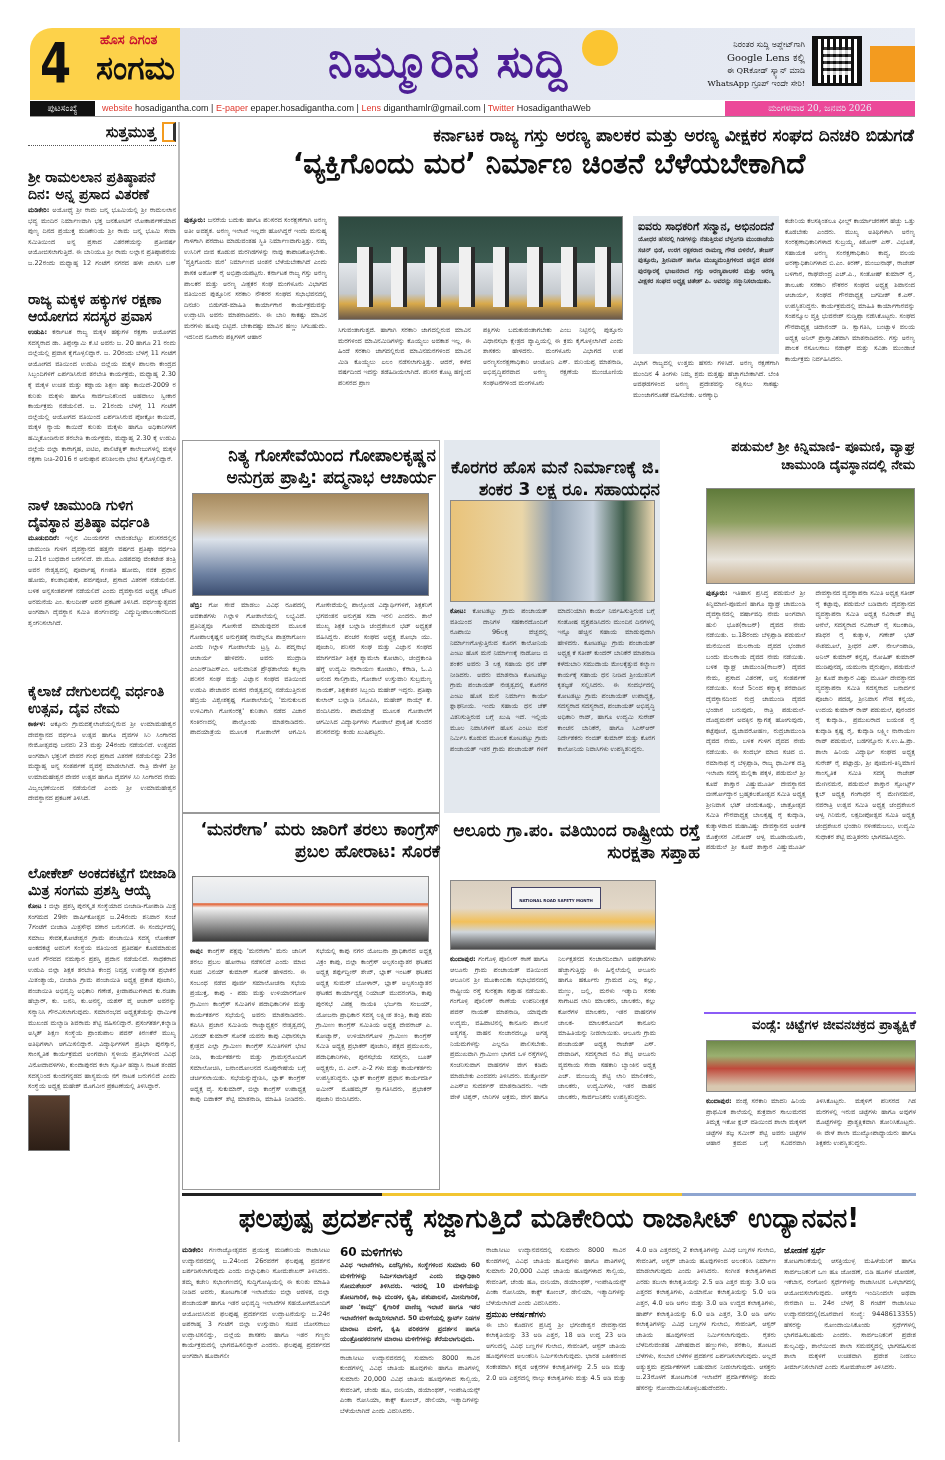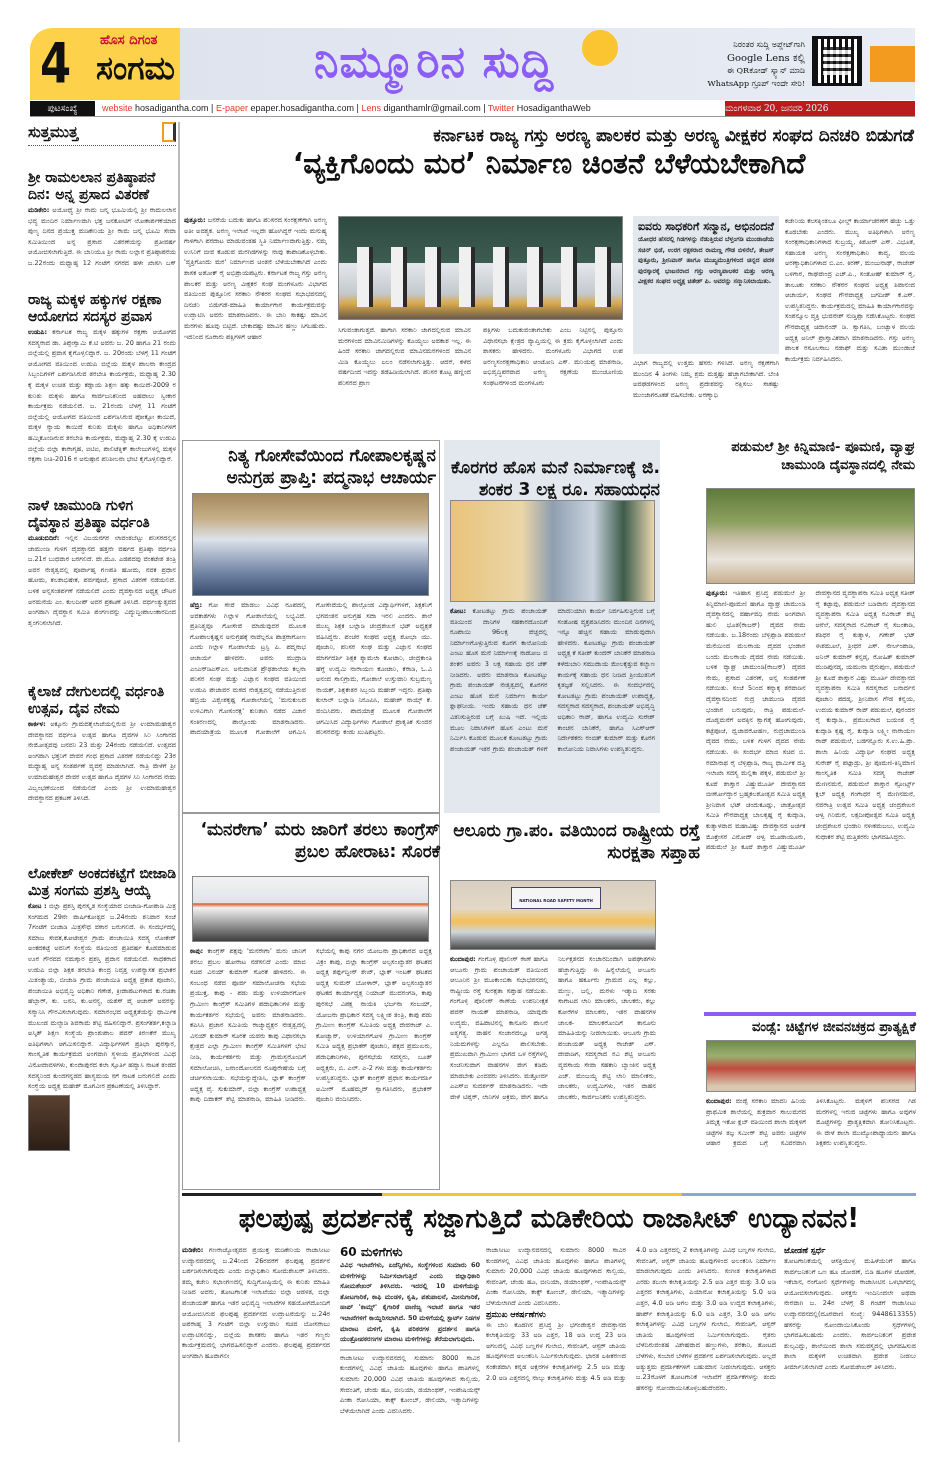--- a/index.html
+++ b/index.html
@@ -4,35 +4,35 @@
 <style>
 *{box-sizing:border-box;margin:0;padding:0}
 body{width:945px;height:1460px;background:#fff;font-family:"DejaVu Sans",sans-serif;color:#111;position:relative;overflow:hidden}
 .abs{position:absolute}
 
 #mast{left:30px;top:28px;width:885px;height:72px;background:linear-gradient(90deg,#fdd24a 0,#fdd24a 150px,#dfe3ee 150px,#e8ecf4 100%);border-radius:22px 0 0 0}
 #pgnum{left:40px;top:30px;font:bold 56px/66px "DejaVu Sans",sans-serif;color:#111;transform:scaleX(0.8);transform-origin:left}
 #brand-small{left:100px;top:32px;font:bold 13px "DejaVu Sans",sans-serif;color:#c8102e}
 #brand-big{left:96px;top:48px;font:bold 32px/40px "DejaVu Serif",serif;color:#111}
 #sun{left:582px;top:30px;width:36px;height:36px;border-radius:50%;background:#fbc531}
-#title{left:314px;top:30px;font:bold 44px/64px "DejaVu Serif",serif;color:#8b5cf6;letter-spacing:1px}
+#title{left:328px;top:30px;font:bold 44px/64px "DejaVu Serif",serif;color:#4c1d95;letter-spacing:1px}
 #qrtext{left:645px;top:38px;width:160px;text-align:right;font:8px/13px "DejaVu Serif",serif;color:#111}
 #qr{left:812px;top:36px;width:50px;height:50px;background:
  repeating-linear-gradient(90deg,#111 0 3px,#fff 3px 6px),#111;border:3px solid #111}
 #qr:after{content:"";position:absolute;left:8px;top:8px;width:28px;height:28px;background:repeating-linear-gradient(0deg,#fff 0 4px,#111 4px 7px);opacity:.8}
 #orange{left:870px;top:46px;width:45px;height:36px;background:#f39b1f}
 #infobar{left:30px;top:100px;width:885px;height:17px;background:#fff;border-bottom:1px solid #999}
 #pgcode{left:30px;top:101px;width:65px;height:15px;background:#111;color:#fff;font:9px/15px "DejaVu Sans",sans-serif;text-align:center}
 #links{left:102px;top:101px;font:9px/15px "Liberation Sans",sans-serif;color:#222;white-space:nowrap}
 #links .k{color:#e03a2f}
-#date{left:725px;top:101px;width:190px;height:15px;background:#b91c1c;color:#e8edf8;font:9px/15px "DejaVu Serif",serif;}
+#date{left:725px;top:101px;width:190px;height:15px;background:#ec4899;color:#e8edf8;font:9px/15px "DejaVu Serif",serif;text-align:center}
 
 #lcol{left:28px;top:122px;width:148px}
 .rule-v{position:absolute;background:#888;width:1px}
-.sect{font:bold 15px "DejaVu Sans",sans-serif;display:flex;align-items:center;justify-content:space-between;gap:6px;border-bottom:1px dotted #555;padding-bottom:3px;margin-bottom:6px}
+.sect{font:bold 15px "DejaVu Sans",sans-serif;display:flex;align-items:center;justify-content:flex-end;gap:6px;border-bottom:1px dotted #555;padding-bottom:3px;margin-bottom:6px}
 .door{width:14px;height:20px;border:2px solid #f39b1f;border-right:3px solid #333}
 .hd{font:bold 14px/17px "DejaVu Sans",sans-serif;color:#111;margin:17px 0 2px}
 .body{font:6.5px/10.6px "DejaVu Sans",sans-serif;color:#333;text-align:justify}
 .body b{color:#111}
 
 .story{position:absolute}
 .h1{font:bold 20px/24px "DejaVu Sans",sans-serif;text-align:center;color:#111}
 .h2{font:bold 17px/22px "DejaVu Sans",sans-serif;text-align:right;color:#111}
 .photo{position:absolute;border:1px solid #888;overflow:hidden}
 .cols2{columns:2;column-gap:10px}
@@ -142,21 +142,21 @@
 <div class="story body cols2" style="left:190px;top:946px;width:242px;height:238px;overflow:hidden"><b>ಕಾಪು:</b> <span>ಕಾಂಗ್ರೆಸ್ ಪಕ್ಷವು 'ಮನರೇಗಾ' ಮರು ಜಾರಿಗೆ ತರಲು ಪ್ರಬಲ ಹೋರಾಟ ನಡೆಸಲಿದೆ ಎಂದು ಮಾಜಿ ಸಚಿವ ವಿನಯ್ ಕುಮಾರ್ ಸೊರಕೆ ಹೇಳಿದರು. ಈ ಸಂಬಂಧ ನಡೆದ ಪೂರ್ವ ಸಮಾಲೋಚನಾ ಸಭೆಯ ಪ್ರಯುಕ್ತ, ಕಾಪು - ಪಡು ಮತ್ತು ಉಳಿಯಾರಗೋಳಿ ಗ್ರಾಮೀಣ ಕಾಂಗ್ರೆಸ್ ಸಮಿತಿಗಳ ಪದಾಧಿಕಾರಿಗಳ ಮತ್ತು ಕಾರ್ಯಕರ್ತರ ಸಭೆಯಲ್ಲಿ ಅವರು ಮಾತನಾಡಿದರು. ಕೆಪಿಸಿಸಿ ಪ್ರಚಾರ ಸಮಿತಿಯ ರಾಜ್ಯಾಧ್ಯಕ್ಷರ ನೇತೃತ್ವದಲ್ಲಿ ವಿನಯ್ ಕುಮಾರ್ ಸೊರಕೆ ಯವರು ಕಾಪು ವಿಧಾನಸಭಾ ಕ್ಷೇತ್ರದ ಎಲ್ಲಾ ಗ್ರಾಮೀಣ ಕಾಂಗ್ರೆಸ್ ಸಮಿತಿಗಳಿಗೆ ಭೇಟಿ ನೀಡಿ, ಕಾರ್ಯಕರ್ತರು ಮತ್ತು ಗ್ರಾಮಸ್ಥರೊಂದಿಗೆ ಸಮಾಲೋಚಿಸಿ, ಜನಾಂದೋಲನದ ರೂಪುರೇಷೆಯ ಬಗ್ಗೆ ಚರ್ಚಿಸಲಾಯಿತು. ಸಭೆಯನ್ನುದ್ದೇಶಿಸಿ, ಬ್ಲಾಕ್ ಕಾಂಗ್ರೆಸ್ ಅಧ್ಯಕ್ಷ ವೈ. ಸುಕುಮಾರ್, ಜಿಲ್ಲಾ ಕಾಂಗ್ರೆಸ್ ಉಪಾಧ್ಯಕ್ಷ ಕಾಪು ದಿವಾಕರ್ ಶೆಟ್ಟಿ ಮಾತನಾಡಿ, ಮಾಹಿತಿ ನೀಡಿದರು. ಸಭೆಯಲ್ಲಿ ಕಾಪು ನಗರ ಯೋಜನಾ ಪ್ರಾಧಿಕಾರದ ಅಧ್ಯಕ್ಷ ವಿಕ್ರಂ ಕಾಪು, ಜಿಲ್ಲಾ ಕಾಂಗ್ರೆಸ್ ಅಲ್ಪಸಂಖ್ಯಾತರ ಘಟಕದ ಅಧ್ಯಕ್ಷ ಶರ್ಫುದ್ದೀನ್ ಶೇಖ್, ಬ್ಲಾಕ್ ಇಂಟಕ್ ಘಟಕದ ಅಧ್ಯಕ್ಷ ಸುಮನ್ ಬೋಳಾರ್, ಬ್ಲಾಕ್ ಅಲ್ಪಸಂಖ್ಯಾತರ ಘಟಕದ ಕಾರ್ಯಾಧ್ಯಕ್ಷ ರಿಯಾಜ್ ಮುದರಂಗಡಿ, ಕಾಪು ಪುರಸಭೆ ವಿಪಕ್ಷ ನಾಯಕಿ ಭರ್ಜನಾ ಸಂಜಯ್, ಯೋಜನಾ ಪ್ರಾಧಿಕಾರ ಸದಸ್ಯ ಲಕ್ಷ್ಮೀಶ ತಂತ್ರಿ, ಕಾಪು ಪಡು ಗ್ರಾಮೀಣ ಕಾಂಗ್ರೆಸ್ ಸಮಿತಿಯ ಅಧ್ಯಕ್ಷ ದೇವರಾಜ್ ಎ. ಕೋಟ್ಯಾನ್, ಉಳಿಯಾರಗೋಳಿ ಗ್ರಾಮೀಣ ಕಾಂಗ್ರೆಸ್ ಸಮಿತಿ ಅಧ್ಯಕ್ಷ ಪ್ರಭಾಕರ್ ಪೂಜಾರಿ, ಪಕ್ಷದ ಪ್ರಮುಖರು, ಪದಾಧಿಕಾರಿಗಳು, ಪುರಸಭೆಯ ಸದಸ್ಯರು, ಬೂತ್ ಅಧ್ಯಕ್ಷರು, ಬಿ. ಎಲ್. ಎ-2 ಗಳು ಮತ್ತು ಕಾರ್ಯಕರ್ತರು ಉಪಸ್ಥಿತರಿದ್ದರು. ಬ್ಲಾಕ್ ಕಾಂಗ್ರೆಸ್ ಪ್ರಧಾನ ಕಾರ್ಯದರ್ಶಿ ಅಮೀರ್ ಮೊಹಮ್ಮದ್ ಸ್ವಾಗತಿಸಿದರು, ಪ್ರಭಾಕರ್ ಪೂಜಾರಿ ವಂದಿಸಿದರು.</span></div>
 
 <div class="story grey" style="left:444px;top:813px;width:256px;height:377px;background:#fff">
   <div class="h2" style="padding-top:6px">ಆಲೂರು ಗ್ರಾ.ಪಂ. ವತಿಯಿಂದ ರಾಷ್ಟ್ರೀಯ ರಸ್ತೆ ಸುರಕ್ಷತಾ ಸಪ್ತಾಹ</div>
 </div>
 <div class="photo" style="left:450px;top:880px;width:206px;height:70px;background:linear-gradient(180deg,#d9cfc0 0,#e3d8c8 40%,#f2c05a 60%,#d0d6dc 75%,#4c4c4c 100%)">
   <div style="position:absolute;left:60px;top:6px;width:90px;height:22px;background:#f5f5f5;border:1px solid #446;font:bold 4px/6px 'DejaVu Sans',sans-serif;color:#224;text-align:center;padding-top:10px">NATIONAL ROAD SAFETY MONTH</div>
 </div>
 <div class="story body cols2" style="left:450px;top:954px;width:206px;height:230px;overflow:hidden"><b>ಕುಂದಾಪುರ:</b> <span>ಗಂಗೊಳ್ಳಿ ಪೊಲೀಸ್ ಠಾಣೆ ಹಾಗೂ ಆಲೂರು ಗ್ರಾಮ ಪಂಚಾಯತ್ ವತಿಯಿಂದ ಆಲೂರಿನ ಶ್ರೀ ಮೂಕಾಂಬಿಕಾ ಸಭಾಭವನದಲ್ಲಿ ರಾಷ್ಟ್ರೀಯ ರಸ್ತೆ ಸುರಕ್ಷತಾ ಸಪ್ತಾಹ ನಡೆಯಿತು. ಗಂಗೊಳ್ಳಿ ಪೊಲೀಸ್ ಠಾಣೆಯ ಉಪನಿರೀಕ್ಷಕ ಪವನ್ ನಾಯಕ್ ಮಾತನಾಡಿ, ಯಾವುದೇ ಉದ್ಯಮ, ವಹಿವಾಟಿನಲ್ಲಿ ಕಾನೂನು ಪಾಲನೆ ಅತ್ಯಗತ್ಯ. ವಾಹನ ಸಂಚಾರದಲ್ಲೂ ಅಗತ್ಯ ನಿಯಮಗಳನ್ನು ಎಲ್ಲರೂ ಪಾಲಿಸಬೇಕು. ಪ್ರಮುಖವಾಗಿ ಗ್ರಾಮೀಣ ಭಾಗದ ಒಳ ರಸ್ತೆಗಳಲ್ಲಿ ಸಂಚರಿಸುವಾಗ ವಾಹನಗಳ ವೇಗ ಕಡಿಮೆ ಮಾಡಬೇಕು ಎಂದವರು ತಿಳಿಸಿದರು. ಮತ್ತೋರ್ವ ಎಎಸ್‌ಐ ಸುದರ್ಶನ್ ಮಾತನಾಡಿದರು. ಇದೇ ವೇಳೆ ಟಿಪ್ಪರ್, ಲಾರಿಗಳ ಅಕ್ರಮ, ವೇಗ ಹಾಗೂ ನಿರ್ಲಕ್ಷತನದ ಸಂಚಾರದಿಂದಾಗಿ ಅಪಘಾತಗಳು ಹೆಚ್ಚಾಗುತ್ತಿದ್ದು ಈ ಹಿನ್ನೆಲೆಯಲ್ಲಿ ಆಲೂರು ಹಾಗೂ ಹರ್ಕೂರು ಗ್ರಾಮದ ಎಲ್ಲ ಕಲ್ಲು, ಮಣ್ಣು, ಜಲ್ಲಿ, ಮರಳು ಇತ್ಯಾದಿ ಸರಕು ಸಾಗಾಟದ ಲಾರಿ ಮಾಲಕರು, ಚಾಲಕರು, ಕಲ್ಲು ಕೋರೆಗಳ ಮಾಲಕರು, ಇತರ ವಾಹನಗಳ ಚಾಲಕ- ಮಾಲಕರೊಂದಿಗೆ ಕಾನೂನು ಮಾಹಿತಿಯನ್ನು ನೀಡಲಾಯಿತು. ಆಲೂರು ಗ್ರಾಮ ಪಂಚಾಯತ್ ಅಧ್ಯಕ್ಷ ರಾಜೇಶ್ ಎಸ್. ದೇವಾಡಿಗ, ಸದಸ್ಯರಾದ ರವಿ ಶೆಟ್ಟಿ ಆಲೂರು ವ್ಯವಸಾಯ ಸೇವಾ ಸಹಕಾರಿ ಬ್ಯಾಂಕಿನ ಅಧ್ಯಕ್ಷ ಎಚ್. ಮಂಜಯ್ಯ ಶೆಟ್ಟಿ ಲಾರಿ ಮಾಲೀಕರು, ಚಾಲಕರು, ಉದ್ಯಮಿಗಳು, ಇತರ ವಾಹನ ಚಾಲಕರು, ಸಾರ್ವಜನಿಕರು ಉಪಸ್ಥಿತರಿದ್ದರು.</span></div>
 
-<div class="story" style="left:704px;top:1012px;width:212px;border-top:4px solid #8b5cf6;padding-top:2px">
+<div class="story" style="left:704px;top:1012px;width:212px;border-top:2px solid #8b5cf6;padding-top:2px">
   <div class="h2" style="font-size:13px;line-height:18px">ವಂಡ್ಸೆ: ಚಿಟ್ಟೆಗಳ ಜೀವನಚಕ್ರದ ಪ್ರಾತ್ಯಕ್ಷಿಕೆ</div>
 </div>
 <div class="photo" style="left:706px;top:1040px;width:210px;height:52px;background:linear-gradient(180deg,#6f8a4a 0,#9bb070 30%,#c04a3c 55%,#d8c8b0 90%)"></div>
 <div class="story body cols2" style="left:706px;top:1096px;width:210px;height:90px;overflow:hidden"><b>ಕುಂದಾಪುರ:</b> <span>ವಂಡ್ಸೆ ಸರಕಾರಿ ಮಾದರಿ ಹಿರಿಯ ಪ್ರಾಥಮಿಕ ಶಾಲೆಯಲ್ಲಿ ಶುಕ್ರವಾರ ಸಾಲುಮರದ ತಿಮ್ಮಕ್ಕ ಇಕೋ ಕ್ಲಬ್ ವತಿಯಿಂದ ಶಾಲಾ ಮಕ್ಕಳಿಗೆ ಚಿಟ್ಟೆಗಳ ತಜ್ಞ ಸಮೀರ್ ಶೆಟ್ಟಿ ಅವರು ಚಿಟ್ಟೆಗಳ ಆಹಾರ ಕ್ರಮದ ಬಗ್ಗೆ ಸವಿವರವಾಗಿ ತಿಳಿಸಿಕೊಟ್ಟರು. ಮಕ್ಕಳಿಗೆ ಪರಿಸರದ ಗಿಡ ಮರಗಳಲ್ಲಿ ಇರುವ ಚಿಟ್ಟೆಗಳು ಹಾಗೂ ಅವುಗಳ ಮೊಟ್ಟೆಗಳನ್ನು ಪ್ರಾತ್ಯಕ್ಷಿಕವಾಗಿ ತೋರಿಸಿಕೊಟ್ಟರು. ಈ ವೇಳೆ ಶಾಲಾ ಮುಖ್ಯೋಪಾಧ್ಯಾಯರು ಹಾಗೂ ಶಿಕ್ಷಕರು ಉಪಸ್ಥಿತರಿದ್ದರು.</span></div>
 
 <div class="hr" style="left:182px;top:1193px;width:200px;background:#222"></div>
 <div class="hr" style="left:382px;top:1193px;width:300px;background:#f2c531"></div>
 <div class="hr" style="left:682px;top:1193px;width:234px;background:#8ea5d0"></div>
 
 <div class="story" style="left:182px;top:1200px;width:734px">

